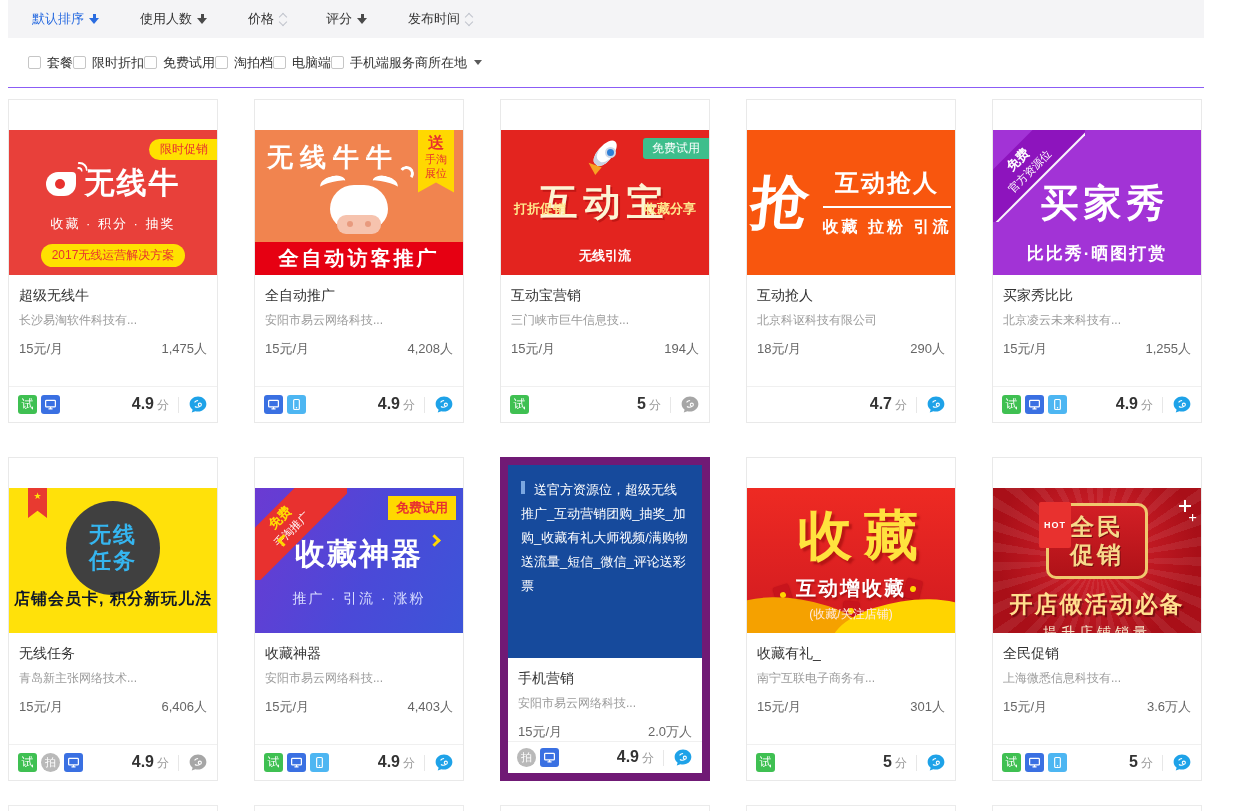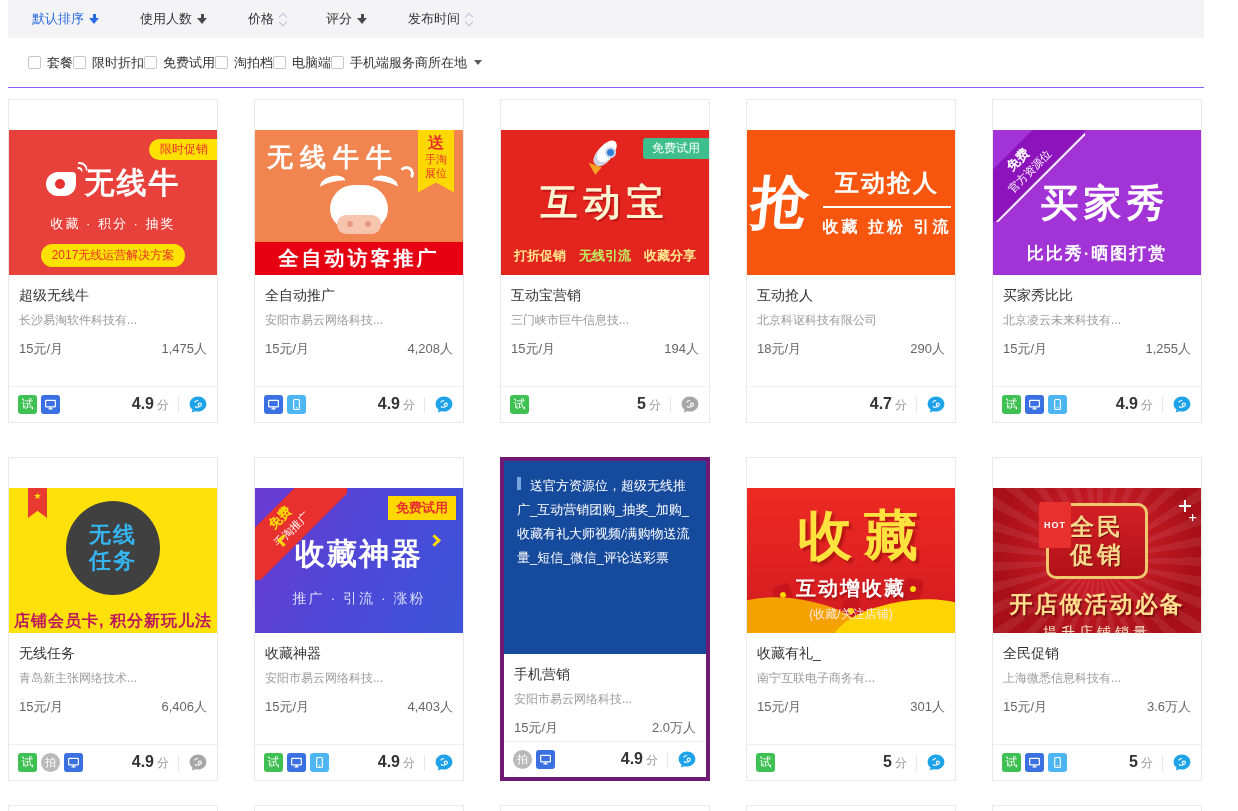--- a/index.html
+++ b/index.html
@@ -27,21 +27,21 @@
   .filter-item { display:inline-flex; align-items:center; font-size:13px; color:#333; cursor:pointer; }
   .checkbox { width:13px; height:13px; border:1px solid #c6c6c6; border-radius:2px; background:#fff; margin-right:6px; }
   .dropdown { display:inline-flex; align-items:center; font-size:13px; color:#333; cursor:pointer; }
   .tri-down { display:inline-block; margin-left:7px; border-left:4.5px solid transparent;
     border-right:4.5px solid transparent; border-top:5.5px solid #5a5a5a; }
 
   
   .cards { display:grid; grid-template-columns:repeat(5,210px); column-gap:36px; row-gap:34px; margin:11px 0 0 8px; }
   .card { width:210px; height:324px; background:#fff; border:1px solid #e9e9e9;
     display:flex; flex-direction:column; position:relative; cursor:pointer; }
-  .card.hover-card { border:4px solid #701a75; }
+  .card.hover-card { border:8px solid #701a75; }
   .top-space { height:30px; flex:none; }
   .bn { height:145px; flex:none; position:relative; overflow:hidden; }
   .info-title { font-size:14px; color:#333; margin:12px 10px 0; }
   .info-company { font-size:12px; color:#9b9b9b; margin:7px 10px 0; }
   .info-meta { display:flex; justify-content:space-between; font-size:13px; color:#666; margin:11px 10px 0; }
   .footer { margin-top:auto; border-top:1px solid #f0f0f0; height:36px; display:flex; align-items:center; padding:0 9px; }
   .b-sq { width:19px; height:19px; border-radius:3px; margin-right:4px; display:inline-flex;
     align-items:center; justify-content:center; color:#fff; font-size:12px; flex:none; }
   .b-trial { background:#3fc052; }
   .b-pc { background:#3a70e2; }
@@ -104,21 +104,21 @@
     border-radius:50% 50% 42% 42%; transform:rotate(40deg); box-shadow:inset 0 -5px 0 #c9d2e2; }
   .rk .win { position:absolute; left:22px; top:11px; width:11px; height:11px; background:#2f7fd6;
     border:2px solid #cfd8e8; border-radius:50%; }
   .rk .flame { position:absolute; left:4px; top:26px; width:0; height:0; border-top:5px solid transparent;
     border-bottom:5px solid transparent; border-right:13px solid #f7a223; transform:rotate(40deg); }
   .hdb-title { color:#fdf4d4; font-size:37px; font-weight:bold; letter-spacing:6px; margin-top:2px;
     text-shadow:2px 2px 0 rgba(130,0,0,.35); }
   .hdb-feats { position:absolute; bottom:10px; left:0; right:0; display:flex; justify-content:center;
     gap:13px; font-size:13px; font-weight:bold; }
   .hdb-feats .f1,.hdb-feats .f3 { color:#ffe98e; }
-  .hdb-feats .f2 { color:#bef264; }
+  .hdb-feats .f2 { color:#ffffff;margin-top:47px; }
 
   
   .bn-qiangren { background:#f8560e; display:flex; align-items:center; justify-content:center; gap:14px; }
   .qr-big { color:#fff; font-size:58px; font-weight:bold; transform:skewX(-6deg); }
   .qr-col { text-align:center; }
   .qr-title { color:#fff; font-size:24px; font-weight:bold; letter-spacing:2px;
     padding-bottom:7px; border-bottom:2px solid #fff; }
   .qr-sub { color:#fff; font-size:16px; font-weight:bold; letter-spacing:3px; margin-top:9px; }
 
   
@@ -135,21 +135,21 @@
   .mjx-sub { color:#fff; font-size:17px; font-weight:bold; letter-spacing:2px; margin-top:13px; }
 
   
   .bn-renwu { background:#ffe10a; text-align:center; }
   .bookmark { position:absolute; top:0; left:19px; width:19px; height:30px; background:#e83a30;
     clip-path:polygon(0 0,100% 0,100% 100%,50% 76%,0 100%); }
   .bookmark::before { content:"★"; position:absolute; top:3px; left:0; right:0; color:#ffe10a; font-size:9px; }
   .rw-circle { width:94px; height:94px; background:#404040; border-radius:50%; margin:13px auto 0;
     display:flex; flex-direction:column; align-items:center; justify-content:center; }
   .rw-circle span { color:#35b5ef; font-size:22px; font-weight:bold; line-height:1.2; letter-spacing:2px; }
-  .rw-bottom { position:absolute; bottom:1px; left:0; right:0; color:#be185d; font-size:16px;
+  .rw-bottom { position:absolute; bottom:23px; left:0; right:0; color:#0f172a; font-size:16px;
     font-weight:bold; letter-spacing:1px;text-align:center; }
 
   
   .bn-shenqi { background:linear-gradient(115deg,#6b3ad2 0%,#4b49d8 55%,#3c55d8 100%); text-align:center; }
   .badge-yellow { position:absolute; top:8px; right:7px; background:#ffd800; color:#e8312f;
     font-size:13px; font-weight:bold; padding:3px 8px; }
   .sq-title { color:#fff; font-size:30px; font-weight:bold; letter-spacing:2px; margin-top:46px;
     display:inline-flex; align-items:flex-start; }
   .qmark { display:inline-block; width:9px; height:9px; border-top:3px solid #ffd800; border-right:3px solid #ffd800; }
   .qmark.l { transform:rotate(-135deg); margin-right:7px; margin-top:2px; }

